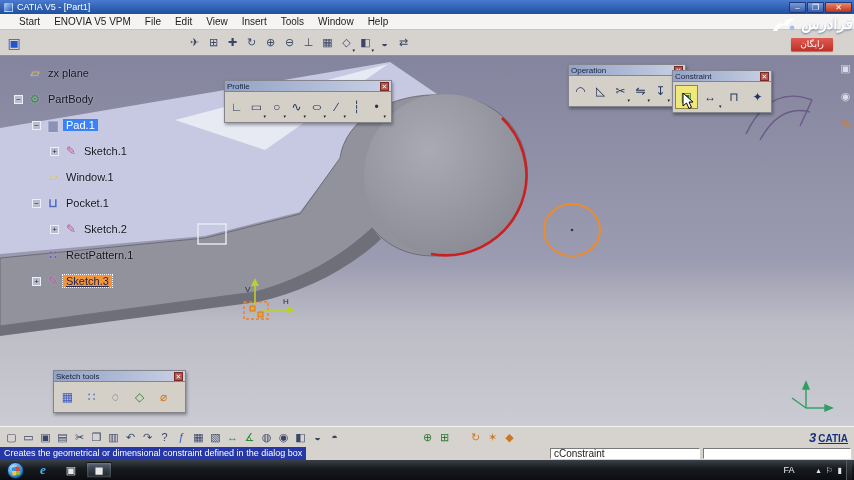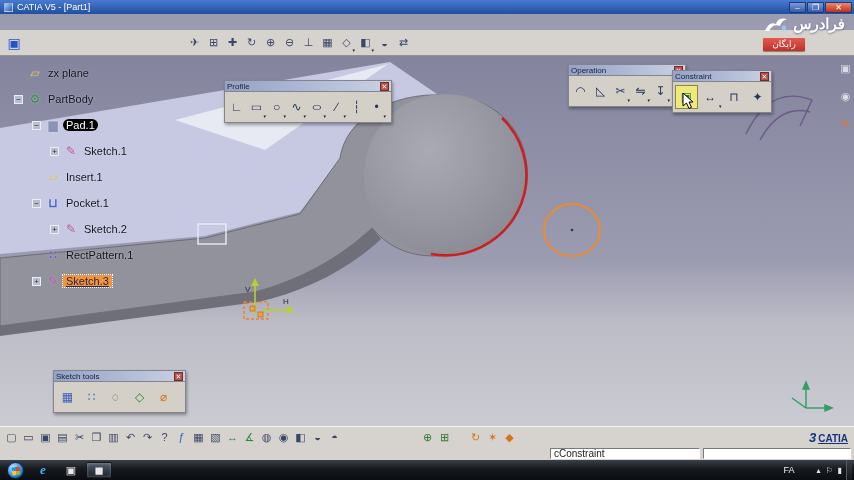--- a/index.html
+++ b/index.html
@@ -34,21 +34,21 @@
   
   .tree{position:absolute;left:14px;top:60px;z-index:5;}
   .trow{display:flex;align-items:center;height:26px;font-size:11px;color:#13131f;text-shadow:0 0 2px rgba(255,255,255,.45);}
   .ind1{margin-left:18px;}.ind2{margin-left:36px;}
   .exp{width:9px;height:9px;border:1px solid #eceff6;background:#b9bdd0;color:#1a1a2a;font-size:8px;line-height:7px;text-align:center;margin-right:4px;flex:0 0 auto;}
   .exp:empty{visibility:hidden;}
   .tico{width:16px;text-align:center;font-size:12px;margin-right:2px;flex:0 0 auto;}
   .ic-plane{color:#d8c23a;}.ic-body{color:#3a8a46;}.ic-pad{color:#8a92b6;}.ic-sketch{color:#b0529a;}
   .ic-pocket{color:#4a66c8;font-weight:bold;}.ic-pattern{color:#7a52c8;font-weight:bold;}
   .tlabel{padding:0 3px;white-space:nowrap;}
-  .sel-a .tlabel{background:#000000;color:#fff;text-shadow:none;border-radius:6px;}
+  .sel-a .tlabel{background:#3b82f6;color:#fff;text-shadow:none;}
   .sel-b .tlabel{background:#f1943a;color:#26264f;text-decoration:underline;outline:1px dotted #fff;text-shadow:none;}
 
   
   .rdock{position:absolute;right:1px;top:60px;z-index:6;display:flex;flex-direction:column;gap:12px;}
   .dkicon{width:15px;height:16px;display:flex;align-items:center;justify-content:center;font-size:11px;color:#d9dbe6;}
   .dkicon.org{color:#e07820;}
 
   
   .palette{position:absolute;background:#d4d0c8;border:1px solid #84848e;box-shadow:1px 2px 3px rgba(0,0,0,.35);z-index:22;}
   .pt{height:11px;background:linear-gradient(90deg,#93a2c6,#c9d1e4);display:flex;align-items:center;font-size:8px;color:#16203c;padding:0 2px;border-bottom:1px solid #84848e;}
@@ -65,21 +65,21 @@
   .pbtn.squish .g{display:inline-block;transform:scaleX(1.5);}
   .pal-profile{left:224px;top:80px;width:168px;}
   .pal-operation{left:568px;top:64px;width:118px;}
   .pal-constraint{left:672px;top:70px;width:100px;}
   .pal-sketchtools{left:5px;top:370px;width:133px;margin-left:48px;}
 
   
   .cursor{position:absolute;left:682px;top:92px;z-index:60;}
 
   
-  .wm{position:absolute;right:9px;top:15px;z-index:40;text-align:left;}
+  .wm{position:absolute;right:1px;top:15px;z-index:40;text-align:center;}
   .wmrow{display:flex;align-items:center;gap:4px;justify-content:flex-end;}
   .wmtext{color:#fff;font-size:15px;font-weight:bold;text-shadow:0 1px 2px rgba(40,70,130,.6);}
   .wmbadge{display:inline-block;background:linear-gradient(#e05a50,#c03028);color:#fff;font-size:9px;padding:1px 9px 2px;margin-top:3px;border-radius:1px;box-shadow:0 1px 1px rgba(0,0,0,.4);}
 
   
   .stdbar{position:absolute;left:0;top:426px;width:854px;height:21px;background:#d6d3ce;border-top:1px solid #f6f5f2;
     display:flex;align-items:center;padding:0 3px;z-index:20;}
   .sicons{display:flex;align-items:center;}
   .sicon{width:17px;height:18px;display:flex;align-items:center;justify-content:center;font-size:11px;color:#3a4668;}
   .sicon.gap{margin-left:76px;}
@@ -170,20 +170,32 @@
   <div class="titlebar">
     <span class="titleicon"></span>
     <span>CATIA V5 - [Part1]</span>
     <span class="winbtns">
       <span class="winbtn">–</span>
       <span class="winbtn">❐</span>
       <span class="winbtn close">✕</span>
     </span>
   </div>
 
+  <div class="menubar">
+
+  <span class="menuitem">Start</span>
+      <span class="menuitem">ENOVIA V5 VPM</span>
+      <span class="menuitem">File</span>
+      <span class="menuitem">Edit</span>
+      <span class="menuitem">View</span>
+      <span class="menuitem">Insert</span>
+      <span class="menuitem">Tools</span>
+      <span class="menuitem">Window</span>
+      <span class="menuitem">Help</span>
+    </div>
 
   <div class="toolbar">
     <span class="appbtn">▣</span>
     <span class="vicons">
 
     <span class="ticon">
         <span class="g">✈</span>
           <span class="dd"></span>
       </span>
         <span class="ticon">
@@ -251,21 +263,21 @@
       <span class="tlabel">Pad.1</span>
     </div>
       <div class="trow ind2">
       <span class="exp">+</span>
       <span class="tico ic-sketch">✎</span>
       <span class="tlabel">Sketch.1</span>
     </div>
       <div class="trow ind1">
       <span class="exp"></span>
       <span class="tico ic-plane">▱</span>
-      <span class="tlabel">Insert.1</span>
+      <span class="tlabel">Window.1</span>
     </div>
       <div class="trow ind1">
       <span class="exp">−</span>
       <span class="tico ic-pocket">⊔</span>
       <span class="tlabel">Pocket.1</span>
     </div>
       <div class="trow ind2">
       <span class="exp">+</span>
       <span class="tico ic-sketch">✎</span>
       <span class="tlabel">Sketch.2</span>
@@ -461,20 +473,21 @@
         <span class="sicon org">✶</span>
         <span class="sicon org">◆</span>
       </span>
     <span class="catialogo">
       <span class="logo3">3</span>
       <span class="logotxt">CATIA</span>
     </span>
   </div>
 
   <div class="statusbar">
+    <span class="statmsg">Creates the geometrical or dimensional constraint defined in the dialog box</span>
     <span class="statfield cmd">cConstraint</span>
     <span class="statfield f2"></span>
   </div>
 
   <div class="taskbar">
     <span class="orb"></span>
     <span style="display:flex;">
 
     <span class="taskapp ie">e</span>
         <span class="taskapp dark">▣</span>

